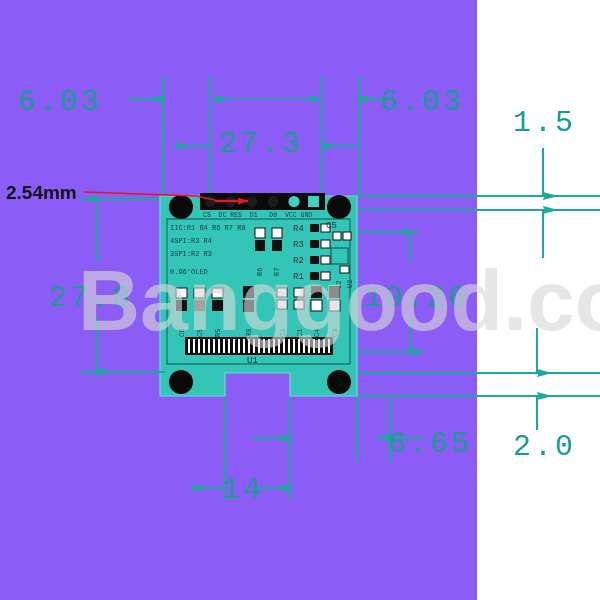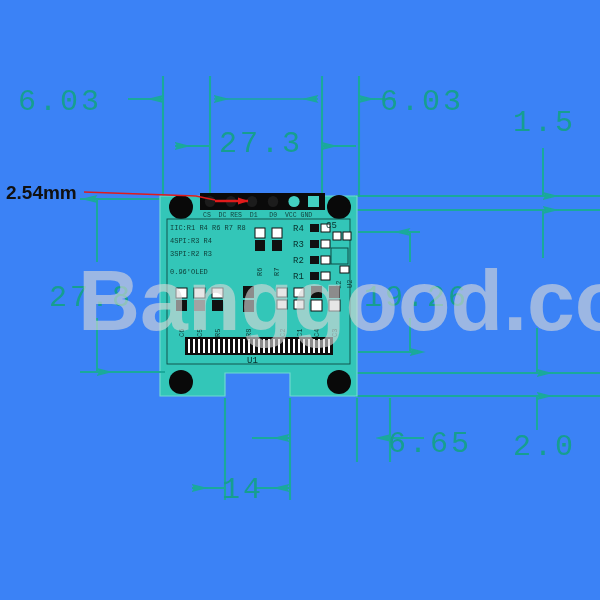--- a/index.html
+++ b/index.html
@@ -1,21 +1,21 @@
 <!DOCTYPE html>
 <html><head>
 <meta charset="utf-8">
 <title>OLED Module Dimension Drawing</title>
 <style>
   html,body{margin:0;padding:0;background:#ffffff;}
   body{
     font-family:"Liberation Sans", sans-serif;
     width:600px;height:600px;overflow:hidden;position:relative;
   }
-  #stage{position:relative;width:600px;height:600px;background:#3b82f6;}
+  #stage{position:relative;width:477px;height:600px;background:#8b5cf6;}
   #stage svg{position:absolute;left:0;top:0;}
   .dimtext{
     font-family:"Liberation Mono","DejaVu Sans Mono",monospace;
     fill:#169e90;
     font-size:30px;
     letter-spacing:3px;
     white-space:pre;
   }
   .leadlabel{
     font-family:"Liberation Sans",sans-serif;

